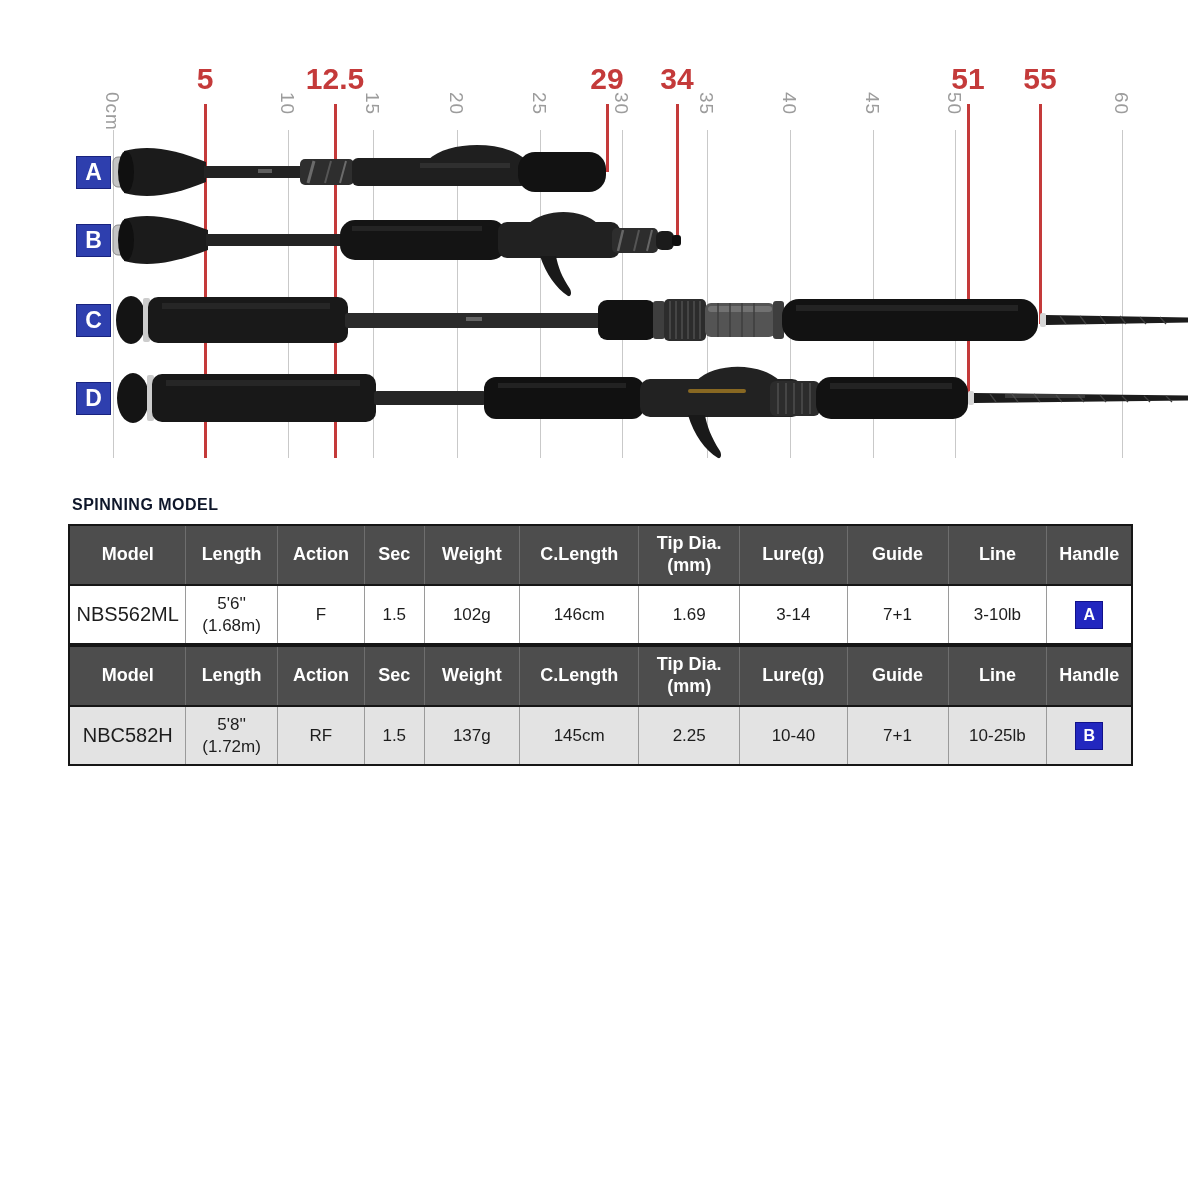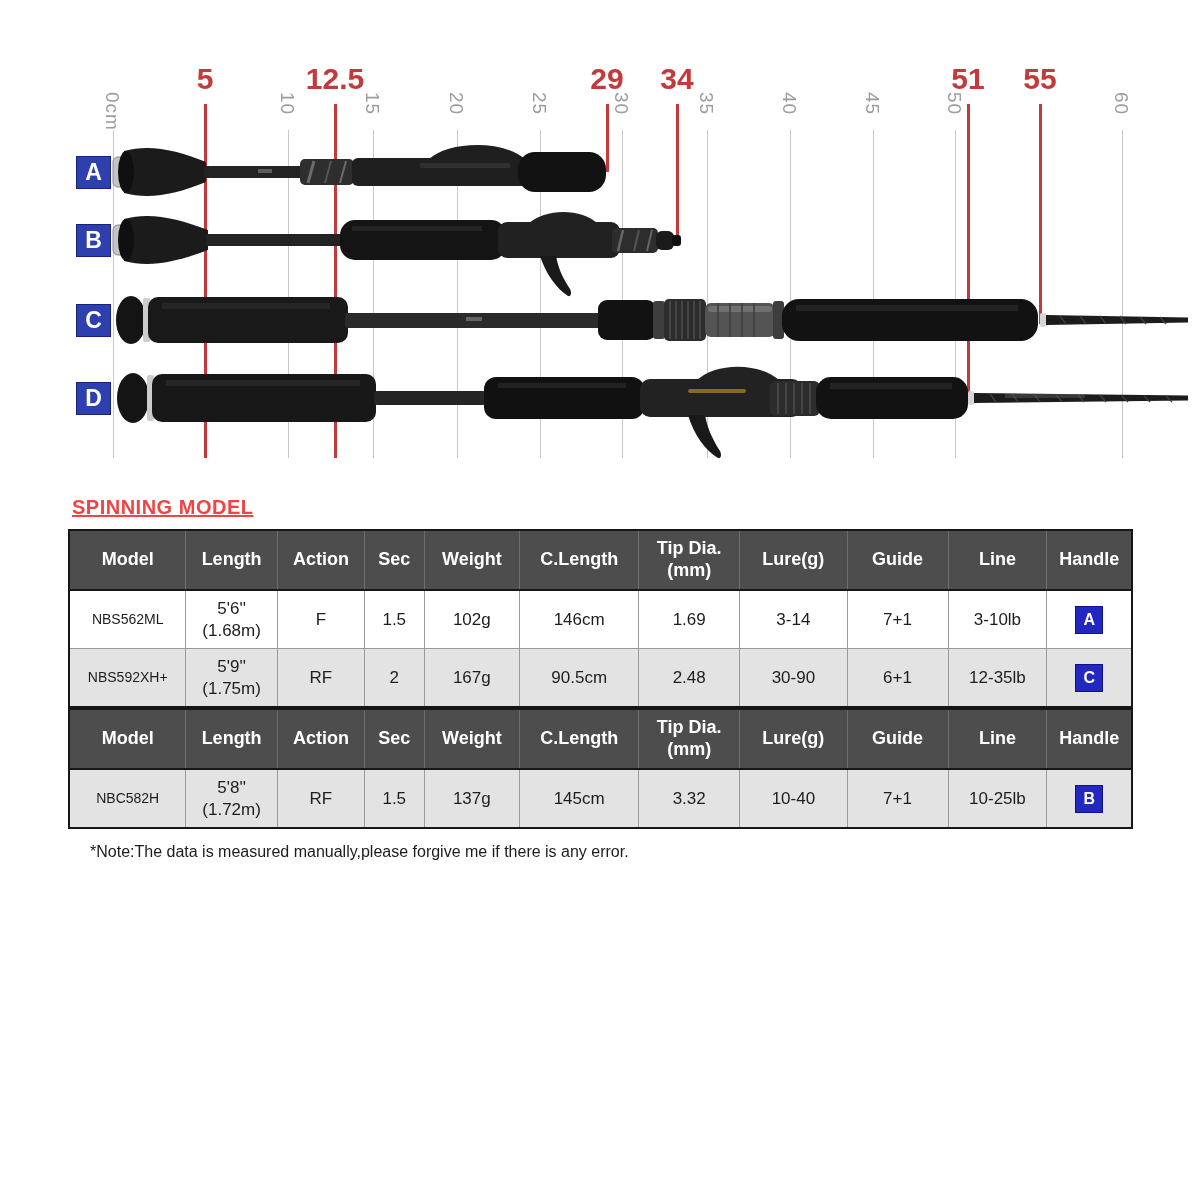--- a/index.html
+++ b/index.html
@@ -18,30 +18,30 @@
                font-size:30px;font-weight:bold;color:var(--accent_red,#c43a3a);white-space:nowrap;}
   .rtick-line{position:absolute;left:-1.5px;top:42px;width:3px;display:block;
               background:var(--accent_red,#c43a3a);}
   .rods{position:absolute;left:0;top:0;}
   .badge{position:absolute;left:76px;width:33px;height:31px;background:var(--badge_blue,#2e3fae);
          border:1px solid #18227e;color:#fff;font-weight:bold;font-size:23px;
          text-align:center;line-height:31px;}
 
   
   .tables{padding:26px 67px 0 68px;}
-  .section-title{font-size:20px;font-weight:bold;color:#ef4444;letter-spacing:.5px;
-                 margin:0 0 10px 4px;text-decoration:underline;}
+  .section-title{font-size:16px;font-weight:bold;color:#0f172a;letter-spacing:.5px;
+                 margin:0 0 10px 4px;}
   .spec{width:1065px;border-collapse:collapse;border:2px solid #161616;table-layout:fixed;}
   .spec th{background:var(--header_bg,#4d4d4d);color:#ffffff;font-size:18px;font-weight:bold;
            border:1px solid #6e6e6e;border-bottom:2px solid #161616;height:58px;padding:0 2px;
            line-height:1.2;}
   .spec td{border:1px solid #9a9a9a;text-align:center;font-size:17px;color:#1d1d1d;
            height:57px;padding:0 2px;line-height:1.25;}
   .spec tr.alt td{background:var(--row_alt_bg,#e3e3e3);}
-  .spec td.model{font-size:14px;margin-left:44px;}
+  .spec td.model{font-size:20px;margin-left:44px;}
   .hbadge{display:inline-block;width:26px;height:26px;line-height:26px;
           background:var(--table_badge_blue,#2227bf);border:1px solid #11118a;
           color:#fff;font-weight:bold;font-size:16px;text-align:center;}
   .len span{display:block;}
   .note{font-size:16px;color:#1c1c1c;margin:14px 0 0 22px;}
   .casting-gap{margin-top:32px;}
 </style>
 </head>
 <body>
 
@@ -246,36 +246,20 @@
         <td>F</td>
         <td>1.5</td>
         <td>102g</td>
         <td>146cm</td>
         <td>1.69</td>
         <td>3-14</td>
         <td>7+1</td>
         <td>3-10lb</td>
         <td><span class="hbadge">A</span></td>
       </tr>
-      <tr class="alt">
-        <td class="model">NBS592XH+</td>
-        <td class="len">
-              <span>5'9''</span>
-              <span>(1.75m)</span>
-            </td>
-        <td>RF</td>
-        <td>2</td>
-        <td>167g</td>
-        <td>90.5cm</td>
-        <td>2.48</td>
-        <td>30-90</td>
-        <td>6+1</td>
-        <td>12-35lb</td>
-        <td><span class="hbadge">C</span></td>
-      </tr>
     </tbody>
       </table>
 
 
     <table class="spec">
       <colgroup>
         <col style="width:11.0%">
           <col style="width:8.6%">
           <col style="width:8.2%">
           <col style="width:5.6%">
@@ -307,24 +291,23 @@
       <tr class="alt">
         <td class="model">NBC582H</td>
         <td class="len">
               <span>5'8''</span>
               <span>(1.72m)</span>
             </td>
         <td>RF</td>
         <td>1.5</td>
         <td>137g</td>
         <td>145cm</td>
-        <td>3.32</td>
+        <td>2.25</td>
         <td>10-40</td>
         <td>7+1</td>
         <td>10-25lb</td>
         <td><span class="hbadge">B</span></td>
       </tr>
     </tbody>
       </table>
 
-    <p class="note">*Note:The data is measured manually,please forgive me if there is any error.</p>
   </div>
 </div>
 
 </body></html>

